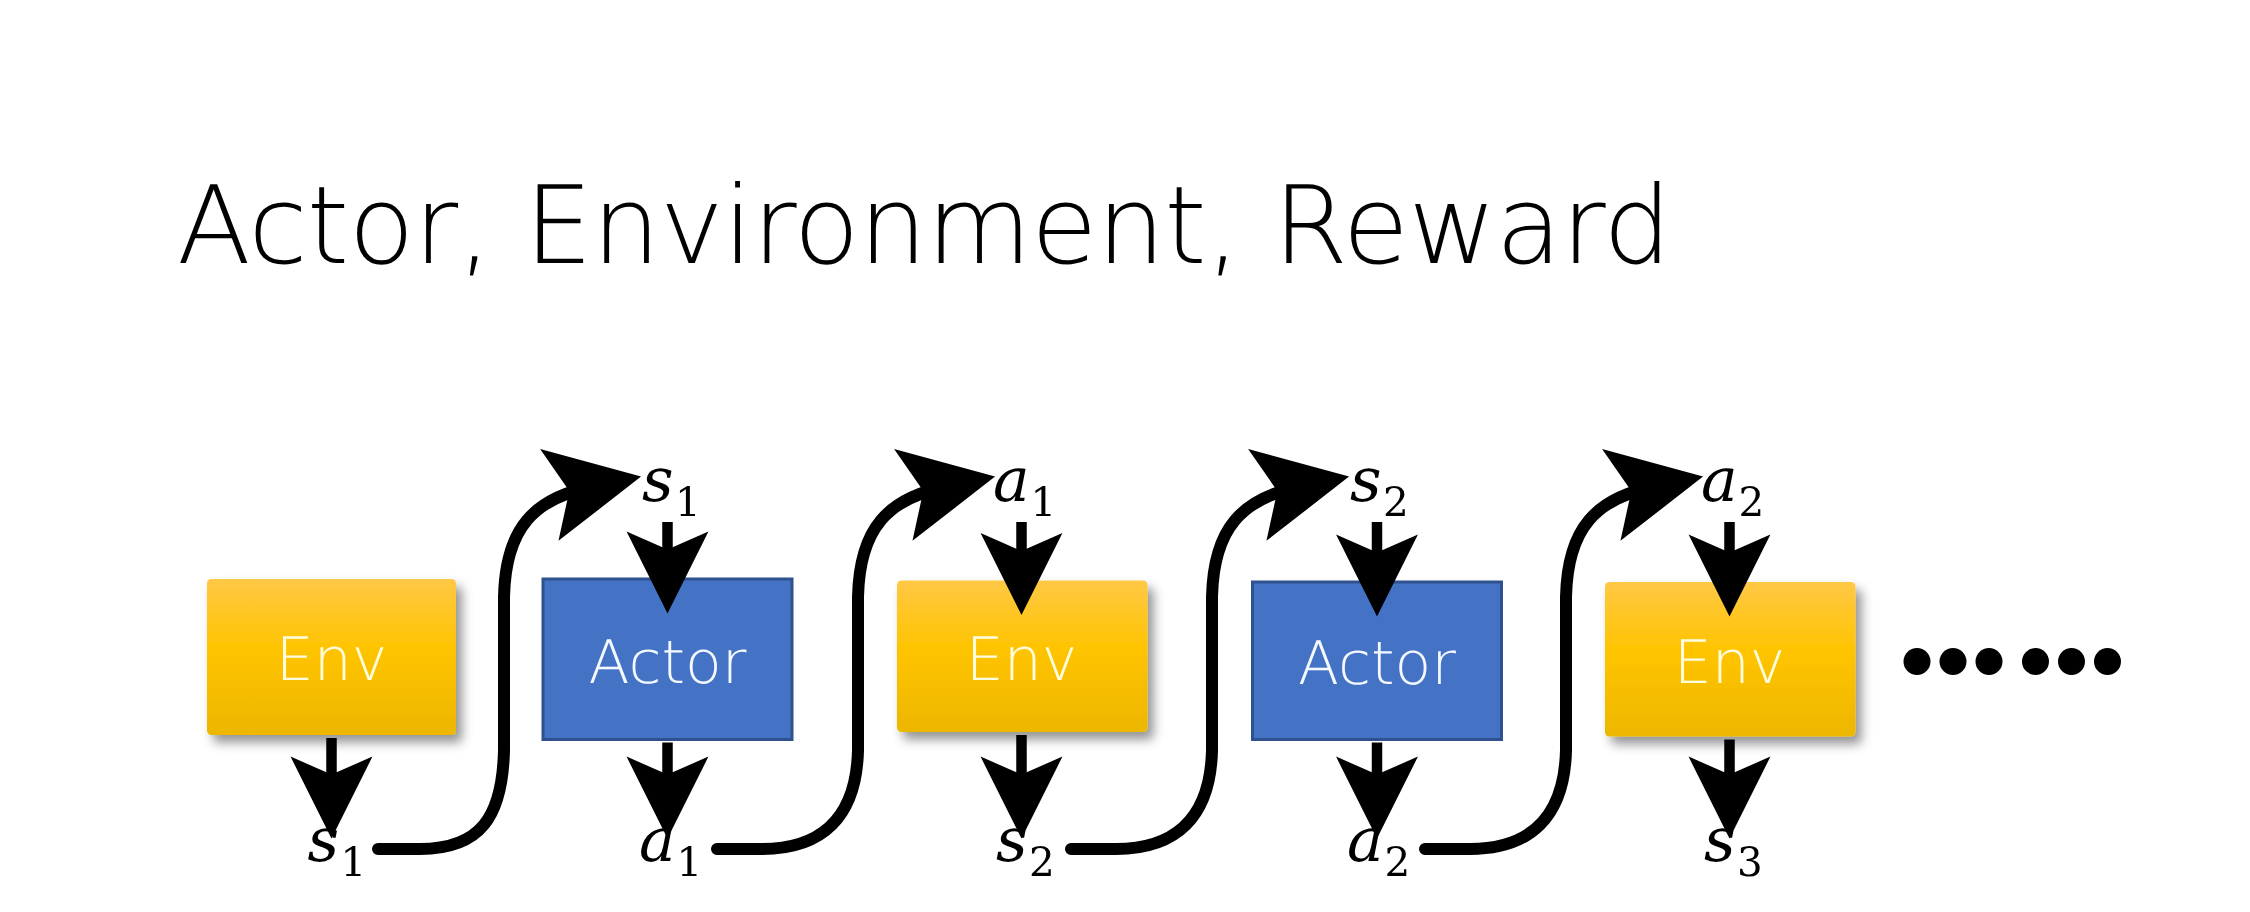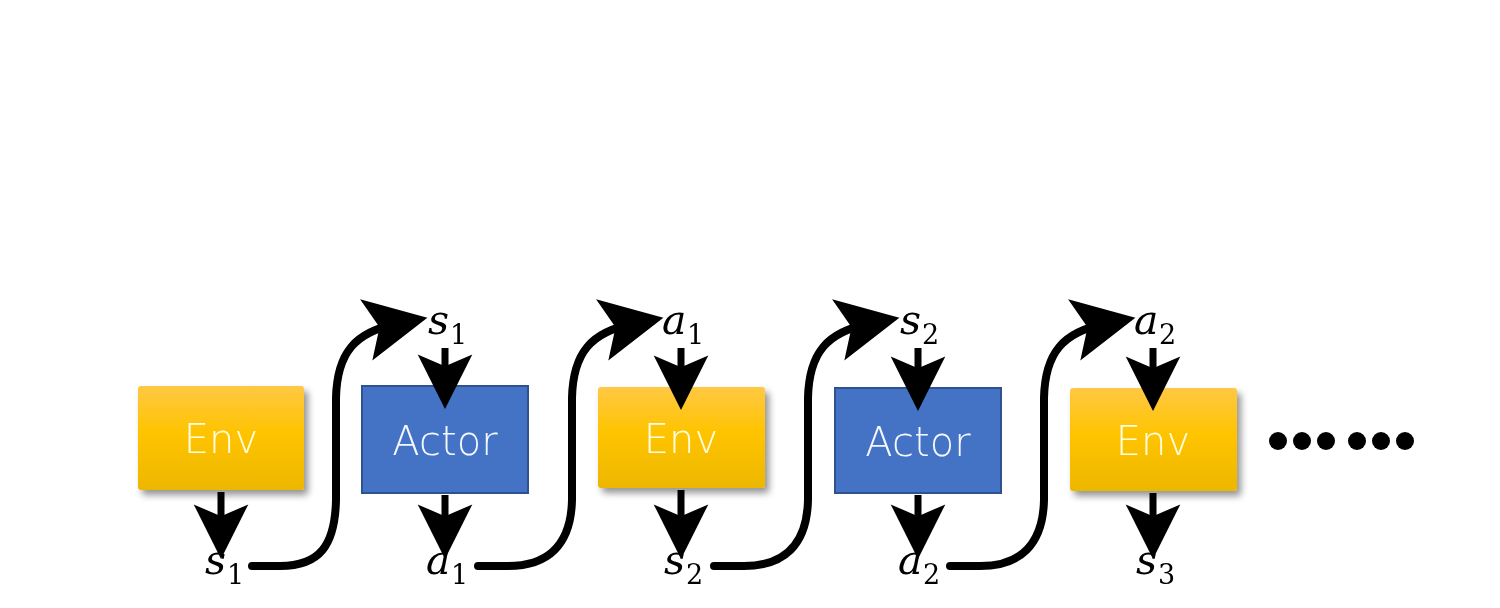--- a/index.html
+++ b/index.html
@@ -69,20 +69,21 @@
     stroke: #000000;
     stroke-width: 8;
     stroke-linecap: round;
   }
 </style>
 </head>
 <body>
 
 <div id="slide">
 
+  <div id="slide-title">Actor, Environment, Reward</div>
 
   <svg id="diagram" viewBox="0 0 1500 608">
     <defs>
       <linearGradient id="envGrad" x1="0" y1="0" x2="0" y2="1">
         <stop offset="0%" stop-color="#ffc845"></stop>
         <stop offset="45%" stop-color="#ffc400"></stop>
         <stop offset="100%" stop-color="#edb700"></stop>
       </linearGradient>
       <filter id="boxShadow" x="-30%" y="-30%" width="180%" height="180%">
         <feDropShadow dx="4" dy="5" stdDeviation="3.5" flood-color="#000000" flood-opacity="0.42"></feDropShadow>

